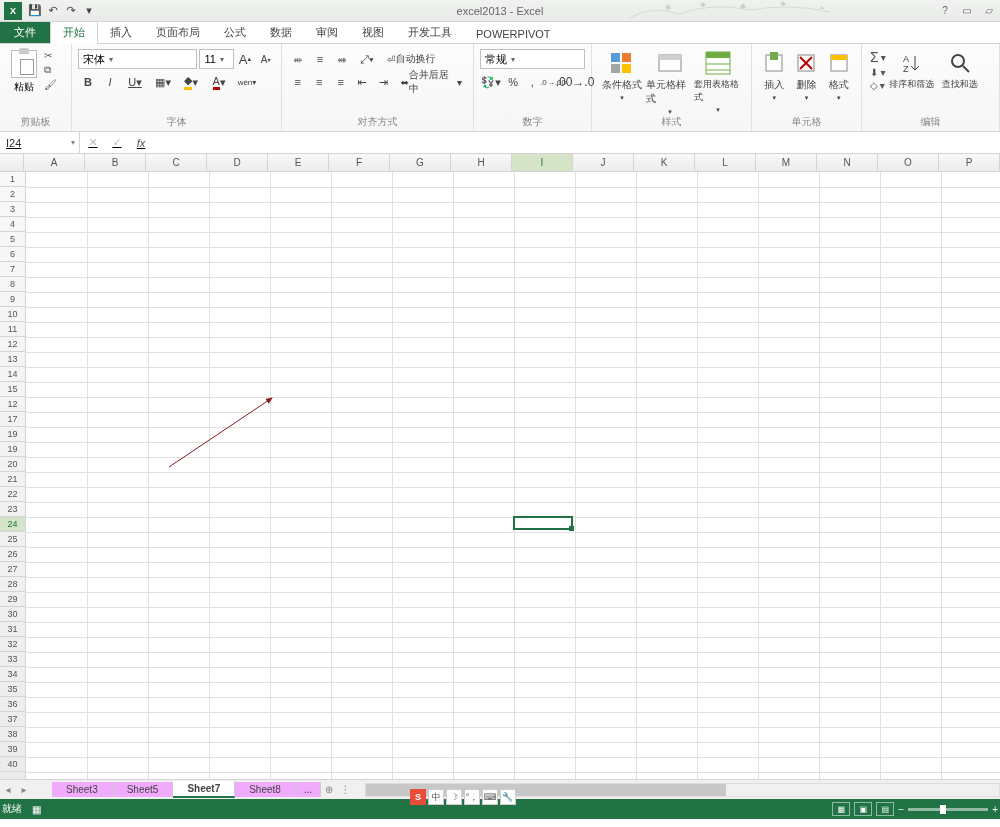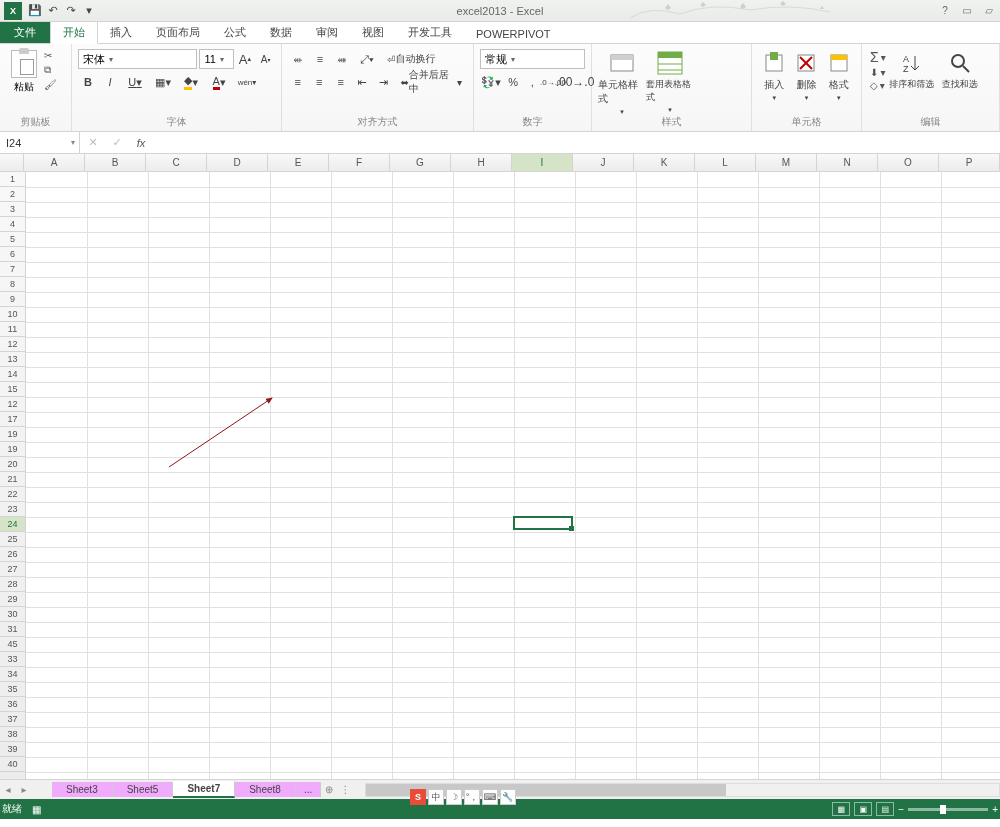--- a/index.html
+++ b/index.html
@@ -42,21 +42,21 @@
 .icon-btn.wide { width: 26px; }
 
 .font-group .group-body { flex-direction: column; padding-top: 3px; }
 .align-group .group-body { flex-direction: column; padding-top: 3px; }
 .number-group .group-body { flex-direction: column; padding-top: 3px; }
 
 .big-vert-btn { display: flex; flex-direction: column; align-items: center; width: 48px; padding-top: 4px; font-size: 10px; color: #444; gap: 2px; cursor: pointer; }
 .big-vert-btn .big-ico { width: 28px; height: 26px; display: flex; align-items: center; justify-content: center; }
 
 
-.formula-bar { height: 22px; border-bottom: 1px solid #d4d4d4; display: flex; align-items: center; background: #fff; }
+.formula-bar { height: 22px; border-bottom: 1px solid #d4d4d4; display: flex; align-items: center; background: #fff; text-decoration: underline; }
 .name-box { width: 80px; border-right: 1px solid #d4d4d4; height: 100%; display: flex; align-items: center; padding: 0 6px; font-size: 11px; color: #333; position: relative; }
 .name-box .arrow { position: absolute; right: 4px; font-size: 8px; color: #888; }
 .fb-btns { display: flex; padding: 0 4px; gap: 6px; }
 .fb-btn { width: 18px; height: 18px; display: flex; align-items: center; justify-content: center; font-size: 11px; color: #bbb; cursor: pointer; }
 .fx-input { flex: 1; border: none; font-size: 11px; padding: 0 4px; outline: none; }
 
 
 .grid-area { position: relative; height: 625px; overflow: hidden; }
 .col-headers { display: flex; height: 18px; background: linear-gradient(#f8f8f8,#ececec); border-bottom: 1px solid #d4d4d4; }
 .corner { width: 26px; border-right: 1px solid #d4d4d4; background: linear-gradient(#f8f8f8,#ececec); }
@@ -209,20 +209,32 @@
         <div class="icon-btn">,</div>
         <div class="icon-btn" style="font-size:8px">.0→.00</div>
         <div class="icon-btn" style="font-size:12px">.00→.0</div>
       </div>
     </div>
     <div class="group-label">数字</div>
   </div>
 
   <div class="group" style="width:160px">
     <div class="group-body">
+      <div class="big-vert-btn">
+        <div class="big-ico">
+            <svg width="26" height="24">
+              <rect x="2" y="2" width="9" height="9" fill="#5b9bd5"></rect>
+              <rect x="13" y="2" width="9" height="9" fill="#ed7d31"></rect>
+              <rect x="2" y="13" width="9" height="9" fill="#a5a5a5"></rect>
+              <rect x="13" y="13" width="9" height="9" fill="#ffc000"></rect>
+            </svg>
+          </div>
+        <span>条件格式</span>
+          <span style="font-size:7px">▾</span>
+      </div>
       <div class="big-vert-btn">
         <div class="big-ico">
             <svg width="26" height="24">
               <rect x="2" y="4" width="22" height="16" fill="#fff" stroke="#888"></rect>
               <rect x="2" y="4" width="22" height="5" fill="#d0cece"></rect>
             </svg>
           </div>
         <span>单元格样式</span>
           <span style="font-size:7px">▾</span>
       </div>
@@ -371,21 +383,21 @@
         <div class="row-header">22</div>
         <div class="row-header">23</div>
         <div class="row-header active">24</div>
         <div class="row-header">25</div>
         <div class="row-header">26</div>
         <div class="row-header">27</div>
         <div class="row-header">28</div>
         <div class="row-header">29</div>
         <div class="row-header">30</div>
         <div class="row-header">31</div>
-        <div class="row-header">45</div>
+        <div class="row-header">32</div>
         <div class="row-header">33</div>
         <div class="row-header">34</div>
         <div class="row-header">35</div>
         <div class="row-header">36</div>
         <div class="row-header">37</div>
         <div class="row-header">38</div>
         <div class="row-header">39</div>
         <div class="row-header">40</div>
       </div>
     <div class="cells">

